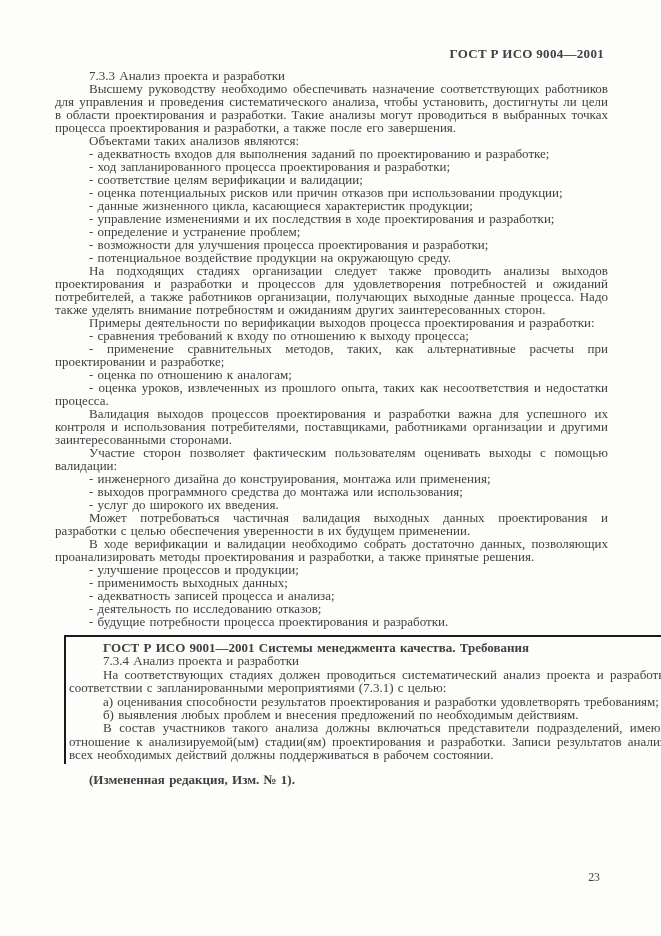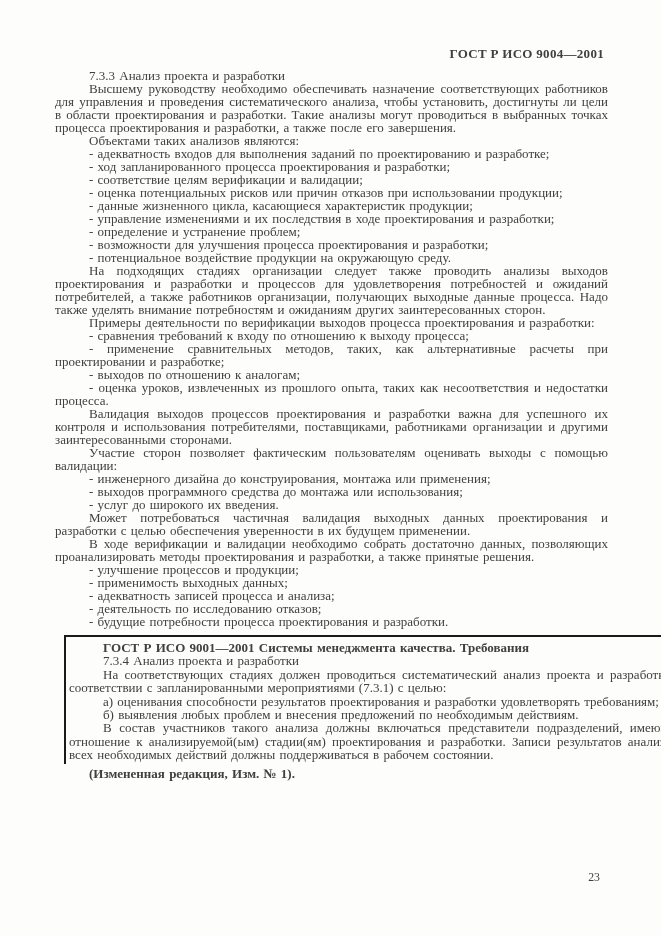--- a/index.html
+++ b/index.html
@@ -41,21 +41,21 @@
   .quote-box {
     box-sizing: border-box;
     margin-top: 7px;
     margin-left: 9px;
     width: 626px;
     border: 2px solid #1a1a1a;
     border-bottom: none;
     padding: 4px 4px 2px 3px;
   }
   .quote-box .para { line-height: 13.4px; }
-  .amendment { margin-top: 3px; }
+  .amendment { margin-top: 9px; }
   .footer {
     position: absolute;
     top: 823px;
     left: 55px;
     width: 545px;
     text-align: right;
     font-size: 11.8px;
     margin-top: 47px;
   }
 </style>
@@ -78,21 +78,21 @@
     <p class="para">- оценка потенциальных рисков или причин отказов при использовании продукции;</p>
     <p class="para">- данные жизненного цикла, касающиеся характеристик продукции;</p>
     <p class="para">- управление изменениями и их последствия в ходе проектирования и разработки;</p>
     <p class="para">- определение и устранение проблем;</p>
     <p class="para">- возможности для улучшения процесса проектирования и разработки;</p>
     <p class="para">- потенциальное воздействие продукции на окружающую среду.</p>
     <p class="para">На подходящих стадиях организации следует также проводить анализы выходов проектирования и разработки и процессов для удовлетворения потребностей и ожиданий потребителей, а также работников организации, получающих выходные данные процесса. Надо также уделять внимание потребностям и ожиданиям других заинтересованных сторон.</p>
     <p class="para">Примеры деятельности по верификации выходов процесса проектирования и разработки:</p>
     <p class="para">- сравнения требований к входу по отношению к выходу процесса;</p>
     <p class="para">- применение сравнительных методов, таких, как альтернативные расчеты при проектировании и разработке;</p>
-    <p class="para">- выходов по отношению к аналогам;</p>
+    <p class="para">- оценка по отношению к аналогам;</p>
     <p class="para">- оценка уроков, извлеченных из прошлого опыта, таких как несоответствия и недостатки процесса.</p>
     <p class="para">Валидация выходов процессов проектирования и разработки важна для успешного их контроля и использования потребителями, поставщиками, работниками организации и другими заинтересованными сторонами.</p>
     <p class="para">Участие сторон позволяет фактическим пользователям оценивать выходы с помощью валидации:</p>
     <p class="para">- инженерного дизайна до конструирования, монтажа или применения;</p>
     <p class="para">- выходов программного средства до монтажа или использования;</p>
     <p class="para">- услуг до широкого их введения.</p>
     <p class="para">Может потребоваться частичная валидация выходных данных проектирования и разработки с целью обеспечения уверенности в их будущем применении.</p>
     <p class="para">В ходе верификации и валидации необходимо собрать достаточно данных, позволяющих проанализировать методы проектирования и разработки, а также принятые решения.</p>
     <p class="para">- улучшение процессов и продукции;</p>
     <p class="para">- применимость выходных данных;</p>

